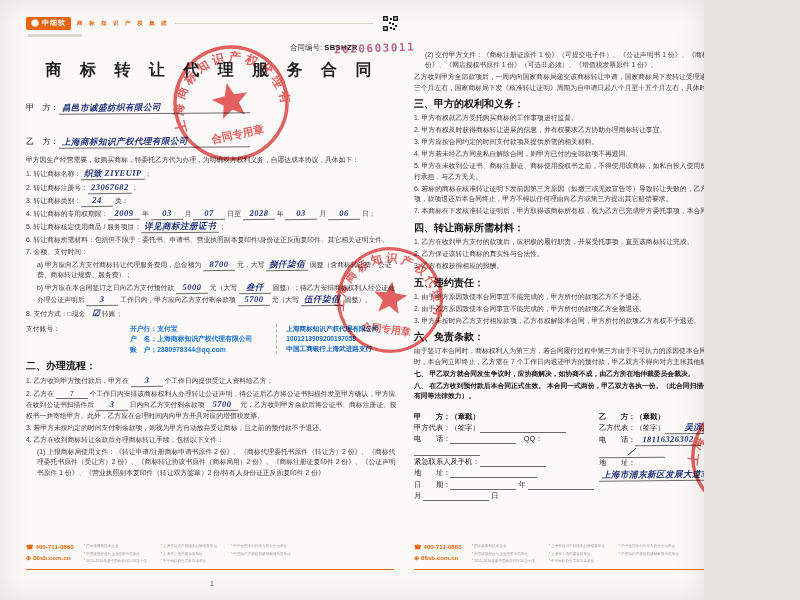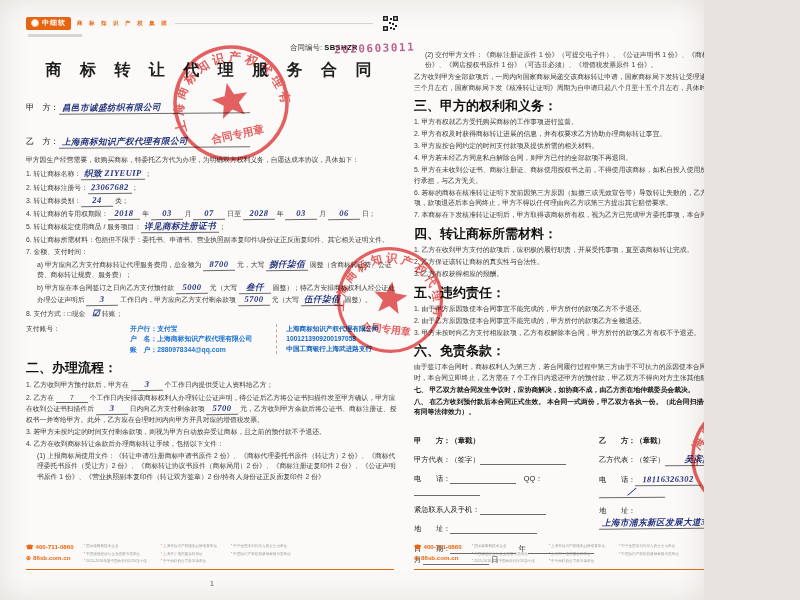--- a/index.html
+++ b/index.html
@@ -20,40 +20,40 @@
   .logo-sub{width:54px;height:3px;background:#d9d5d0;margin:2px 0 0 2px;}
   .contract-no{text-align:right;margin:6px 40px 0 0;font-size:7.5px;color:#444;}
   .contract-no b{color:#111;letter-spacing:.5px;}
   .serial{position:absolute;left:334px;top:42px;color:#b04b76;font-weight:bold;font-size:11px;
     letter-spacing:1.5px;transform:rotate(-2deg);font-family:"DejaVu Sans Mono",monospace;opacity:.85;z-index:5;}
   .title{text-align:center;font-size:16px;font-weight:bold;letter-spacing:7px;color:#1d1d1d;margin:7px 0 9px;}
 
   
   .ln{font-size:6.8px;line-height:1.55;margin:1.5px 0;}
   .ln.indent{padding-left:11px;}
-  .h2{font-size:13px;font-weight:bold;color:#101010;margin:4px 0 2px;}
+  .h2{font-size:10px;font-weight:bold;color:#101010;margin:4px 0 2px;}
   .party{font-size:8.2px;margin:21px 0 7px;color:#222;}
   .party .u{min-width:185px;text-align:left;}
   .intro{font-size:6.8px;margin:5px 0 3px;}
   .u{display:inline-block;border-bottom:1px solid #6b6b6b;min-width:26px;text-align:center;
     padding:0 3px;line-height:1.25;}
   .hw{font-family:"Liberation Serif",serif;font-style:italic;font-weight:bold;color:#26357f;
     font-size:8.6px;letter-spacing:.4px;transform:rotate(-.5deg);}
 
   
   .payrow{display:flex;margin:3px 0 4px;font-size:6.8px;align-items:flex-start;}
   .paylabel{width:58px;}
   .payblue{color:#1e74d2;font-weight:bold;line-height:1.55;margin-left:46px;font-size:6.8px;}
   .bankbox{color:#1565c0;font-weight:bold;margin-left:24px;padding-left:9px;
     border-left:1px dashed #d89a9a;line-height:1.55;font-size:6.6px;}
 
   
   .sig{display:flex;margin-top:9px;font-size:7.3px;color:#222;}
   .sig .col{width:50%;}
-  .sig .ln{margin:8px 0;font-size:7.3px;}
+  .sig .ln{margin:0 0;font-size:7.3px;}
   .sig .u{min-width:60px;}
 
   
   .footer{position:absolute;left:0;right:4px;bottom:22px;display:flex;gap:10px;
     padding-bottom:3px;border-bottom:1.5px solid #e8650f;align-items:flex-start;}
   .contact{color:#e8650f;font-size:6.2px;font-weight:bold;line-height:1.7;white-space:nowrap;}
   .contact .icon{margin-right:2px;font-size:6px;}
   .creds{display:flex;gap:14px;padding-top:1px;}
   .cred-col{font-size:3.6px;color:#9a9a9a;line-height:2.1;}
   .cred-col .b{color:#e8650f;margin-right:1px;font-size:3.4px;}
@@ -106,21 +106,21 @@
     <h1 class="title">商 标 转 让 代 理 服 务 合 同</h1>
 
     <div class="ln party"><span>甲　方：</span><span class="hw u">昌邑市诚盛纺织有限公司</span></div>
     <div class="ln party"><span>乙　方：</span><span class="hw u">上海商标知识产权代理有限公司</span></div>
 
     <div class="intro">甲方因生产经营需要，欲购买商标，特委托乙方代为办理，为明确双方权利义务，自愿达成本协议，具体如下：</div>
 
     <div class="ln"><span>1.  转让商标名称：</span><span class="hw u">织致 ZIYEUIP</span><span>；</span></div>
     <div class="ln"><span>2.  转让商标注册号：</span><span class="hw u">23067682</span><span>；</span></div>
     <div class="ln"><span>3.  转让商标类别：</span><span class="hw u">24</span><span> 类；</span></div>
-    <div class="ln"><span>4.  转让商标的专用权期限：</span><span class="hw u">2018</span><span> 年 </span><span class="hw u">03</span><span> 月 </span><span class="hw u">07</span><span> 日至 </span><span class="hw u">2028</span><span> 年 </span><span class="hw u">03</span><span> 月 </span><span class="hw u">06</span><span> 日；</span></div>
+    <div class="ln"><span>4.  转让商标的专用权期限：</span><span class="hw u">2009</span><span> 年 </span><span class="hw u">03</span><span> 月 </span><span class="hw u">07</span><span> 日至 </span><span class="hw u">2028</span><span> 年 </span><span class="hw u">03</span><span> 月 </span><span class="hw u">06</span><span> 日；</span></div>
     <div class="ln"><span>5.  转让商标核定使用商品 / 服务项目：</span><span class="hw u">详见商标注册证书</span><span>；</span></div>
     <div class="ln"><span>6.  转让商标所需材料：包括但不限于：委托书、申请书、营业执照副本复印件\身份证正反面复印件、其它相关证明文件。</span></div>
     <div class="ln"><span>7.  金额、支付时间：</span></div>
     <div class="ln indent"><span>a)  甲方应向乙方支付商标转让代理服务费用，总金额为 </span><span class="hw u">8700</span><span> 元，大写 </span><span class="hw u">捌仟柒佰</span><span> 圆整（含商标转让费、公证费、商标转让规费、服务费）；</span></div>
     <div class="ln indent"><span>b)  甲方应在本合同签订之日向乙方支付预付款 </span><span class="hw u">5000</span><span> 元（大写 </span><span class="hw u">叁仟</span><span> 圆整）；待乙方安排商标权利人经公证处办理公证声明后 </span><span class="hw u">3</span><span> 工作日内，甲方应向乙方支付剩余款项 </span><span class="hw u">5700</span><span> 元（大写 </span><span class="hw u">伍仟柒佰</span><span> 圆整）。</span></div>
     <div class="ln"><span>8.  支付方式：□现金　</span><span class="hw">☑</span><span> 转账；</span></div>
 
     <div class="payrow">
       <span class="paylabel">支付账号：</span>
       <div class="payblue">

